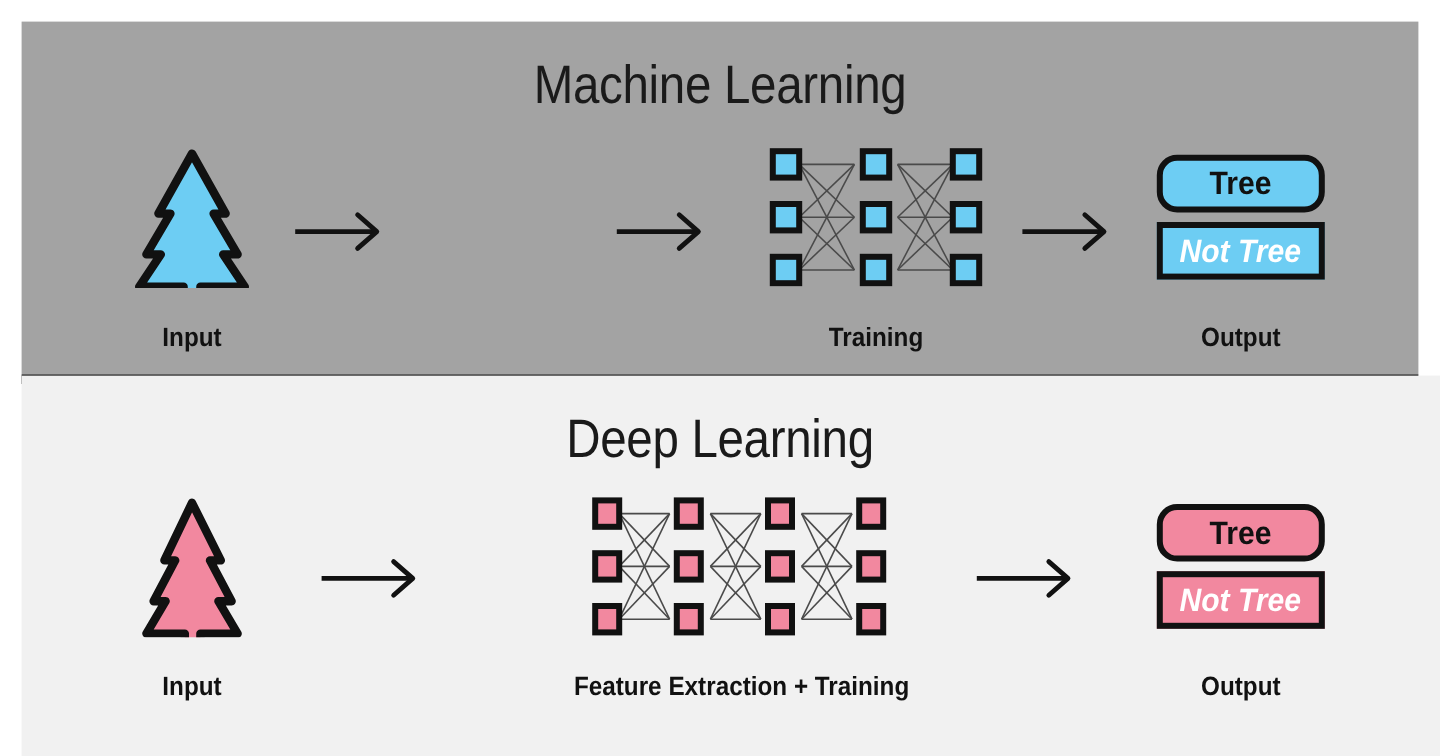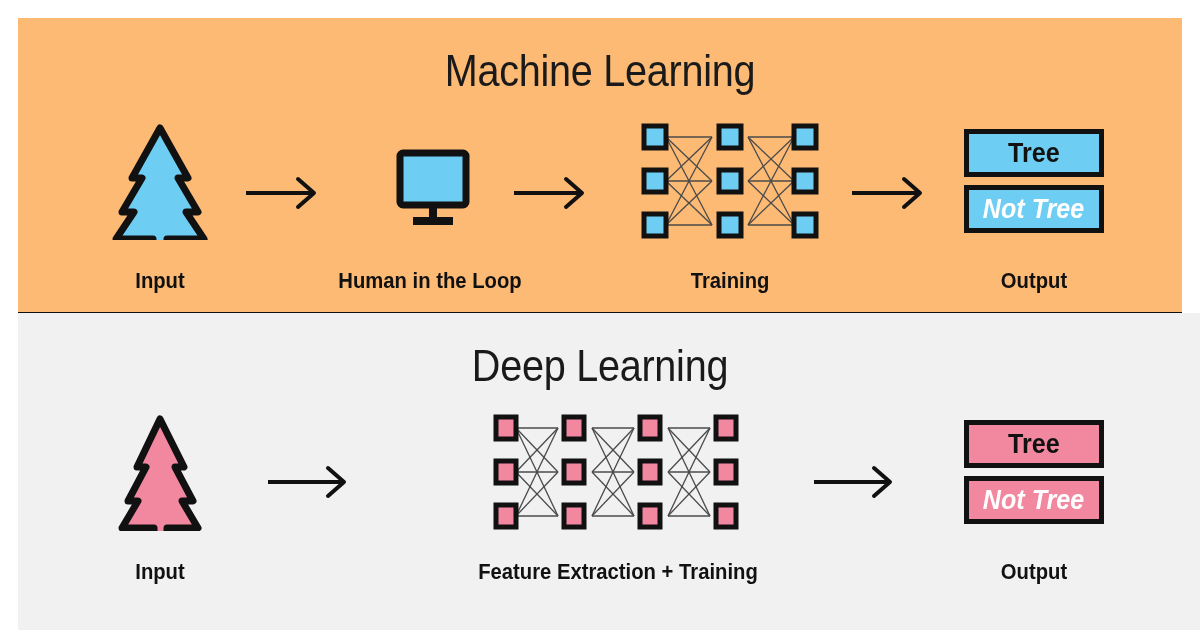--- a/index.html
+++ b/index.html
@@ -23,21 +23,21 @@
   .panel {
     position: absolute;
     left: 0;
     width: 1164px;
     overflow: hidden;
   }
 
   .panel-ml {
     top: 0;
     height: 294px;
-    background: #fdba74;
+    background: #a3a3a3;
   }
 
   .divider {
     position: absolute;
     left: 0;
     top: 294px;
     width: 1164px;
     height: 8px;
     background: #111111;
   }
@@ -117,21 +117,21 @@
     font-family: "Liberation Sans Narrow", "Liberation Sans", sans-serif;
     font-weight: 700;
     font-size: 27px;
     line-height: 27px;
     letter-spacing: 0px;
     transform-origin: center;
   }
 
   .outbox span { transform: scaleX(0.93); display: inline-block; }
 
-  .outbox-tree { color: #111111; }
+  .outbox-tree { color: #111111; border-radius: 17px; }
   .outbox-nottree { color: #ffffff; font-style: italic; }
 </style>
 </head>
 <body>
 
 <div class="page">
 
   <div class="panel panel-ml">
 
     <div class="panel-title title-ml">Machine Learning</div>
@@ -145,30 +145,20 @@
       <div class="stage-label" style="top:148px;">Input</div>
     </div>
 
     <div class="arrow" style="left:226px; top:158px;">
       <svg width="76" height="34" viewBox="0 0 76 34">
         <line x1="2" y1="17" x2="68" y2="17" stroke="#111111" stroke-width="4"></line>
         <polyline points="54,3 70,17 54,31" fill="none" stroke="#111111" stroke-width="4" stroke-linecap="round" stroke-linejoin="round"></polyline>
       </svg>
     </div>
 
-    <div class="stage" style="left:304px; top:104px; width:216px; height:180px;">
-      <div class="stage-art" style="height:118px;">
-        <svg width="106" height="100" viewBox="0 0 106 100">
-          <rect x="23" y="22" width="66" height="52" rx="3" fill="#6dcdf3" stroke="#111111" stroke-width="7"></rect>
-          <rect x="52" y="72" width="8" height="18" fill="#111111"></rect>
-          <rect x="36" y="86" width="40" height="8" fill="#111111"></rect>
-        </svg>
-      </div>
-      <div class="stage-label" style="top:148px;">Human in the Loop</div>
-    </div>
 
     <div class="arrow" style="left:494px; top:158px;">
       <svg width="76" height="34" viewBox="0 0 76 34">
         <line x1="2" y1="17" x2="68" y2="17" stroke="#111111" stroke-width="4"></line>
         <polyline points="54,3 70,17 54,31" fill="none" stroke="#111111" stroke-width="4" stroke-linecap="round" stroke-linejoin="round"></polyline>
       </svg>
     </div>
 
     <div class="stage" style="left:578px; top:104px; width:268px; height:180px;">
       <div class="stage-art" style="height:118px;">

